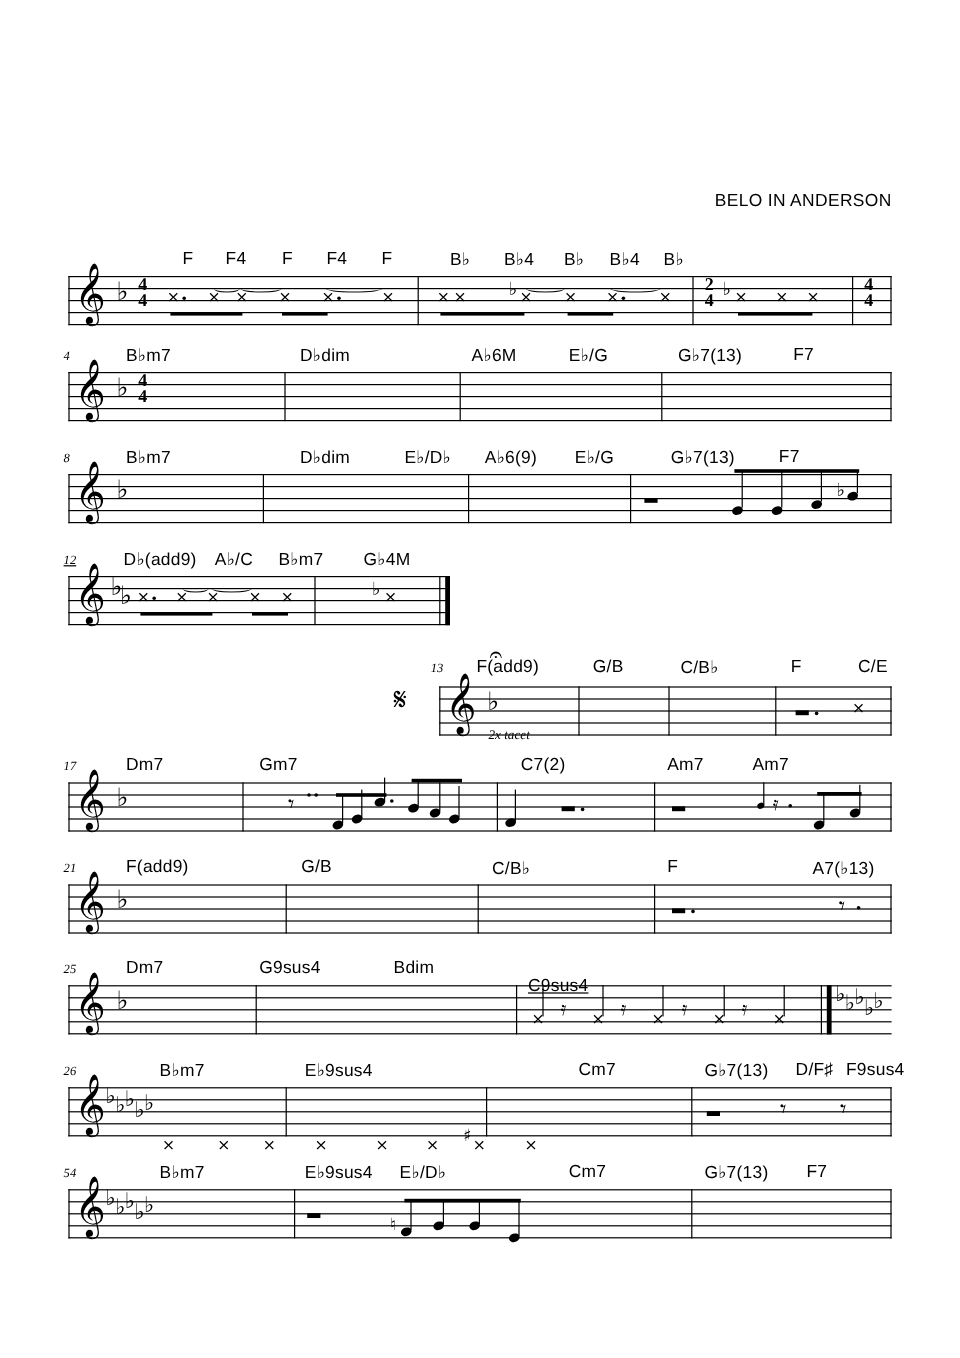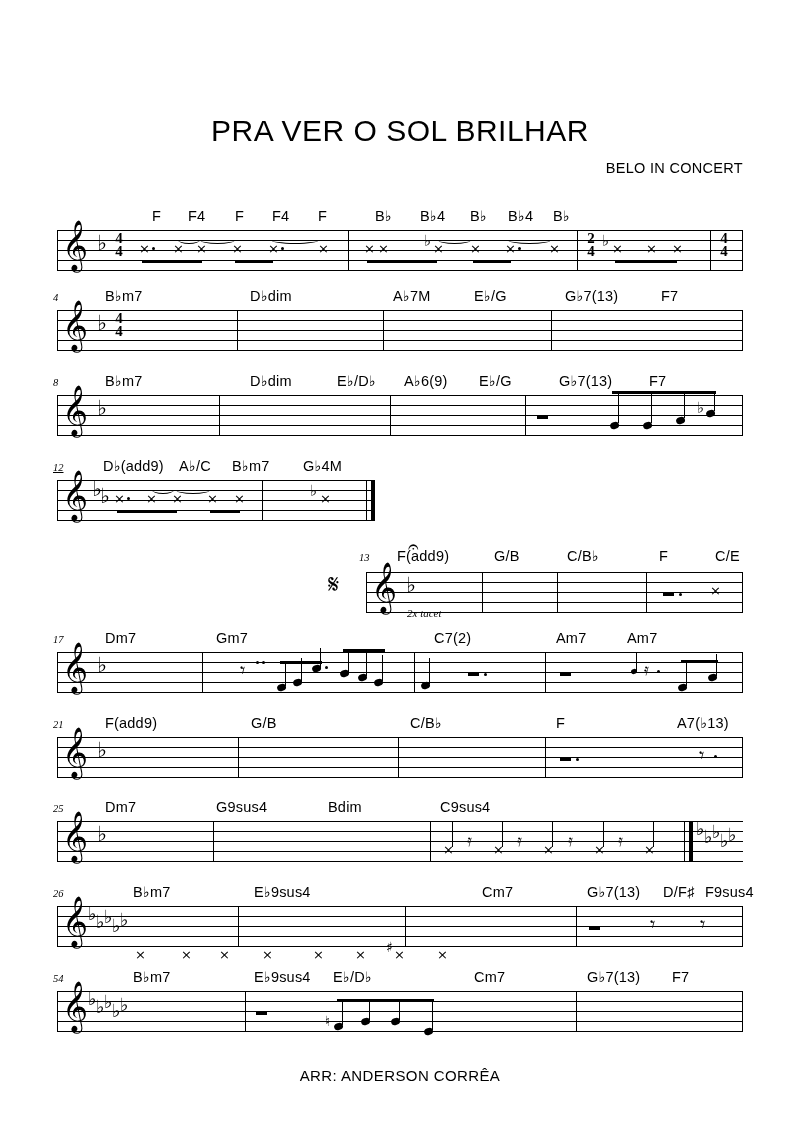--- a/index.html
+++ b/index.html
@@ -189,22 +189,21 @@
     font-size: 26px;
     font-family: "DejaVu Sans", sans-serif;
     line-height: 1;
   }
 </style>
 </head>
 <body>
 
 <div class="page">
 
-  <div class="title">PRA VER O SOL BRILHAR</div>
-  <div class="subtitle">BELO IN CONCERT</div>
+  <div class="subtitle">BELO IN ANDERSON</div>
 
   <div class="system" style="top:208px;">
     <div class="chord" style="left:152px; top:0px;">F</div>
     <div class="chord" style="left:188px; top:0px;">F4</div>
     <div class="chord" style="left:235px; top:0px;">F</div>
     <div class="chord" style="left:272px; top:0px;">F4</div>
     <div class="chord" style="left:318px; top:0px;">F</div>
     <div class="chord" style="left:375px; top:0px;">B♭</div>
     <div class="chord" style="left:420px; top:0px;">B♭4</div>
     <div class="chord" style="left:470px; top:0px;">B♭</div>
@@ -263,21 +262,21 @@
       <div class="note-x" style="left:646px; top:12px;">×</div>
       <div class="note-x" style="left:672px; top:12px;">×</div>
       <div class="beam" style="left:615px; top:30px; width:62px;"></div>
     </div>
   </div>
 
   <div class="system" style="top:288px;">
     <div class="measure-num" style="left:53px; top:4px;">4</div>
     <div class="chord" style="left:105px; top:0px;">B♭m7</div>
     <div class="chord" style="left:250px; top:0px;">D♭dim</div>
-    <div class="chord" style="left:393px; top:0px;">A♭7M</div>
+    <div class="chord" style="left:393px; top:0px;">A♭6M</div>
     <div class="chord" style="left:474px; top:0px;">E♭/G</div>
     <div class="chord" style="left:565px; top:0px;">G♭7(13)</div>
     <div class="chord" style="left:661px; top:0px;">F7</div>
 
     <div class="staff-wrap" style="top:22px;">
       <div class="staff" style="left:57px; width:686px;">
         <div class="ln"></div>
           <div class="ln"></div>
           <div class="ln"></div>
           <div class="ln"></div>
@@ -495,21 +494,21 @@
       <div class="glyph" style="left:699px; top:8px; font-size:20px;">𝄾</div>
       <div class="dot" style="left:714px; top:18px;"></div>
     </div>
   </div>
 
   <div class="system" style="top:799px;">
     <div class="measure-num" style="left:53px; top:4px;">25</div>
     <div class="chord" style="left:105px; top:0px;">Dm7</div>
     <div class="chord" style="left:216px; top:0px;">G9sus4</div>
     <div class="chord" style="left:328px; top:0px;">Bdim</div>
-    <div class="chord" style="left:440px; top:0px;">C9sus4</div>
+    <div class="chord" style="left:440px; top:15px;text-decoration:underline;">C9sus4</div>
 
     <div class="staff-wrap" style="top:22px;">
       <div class="staff" style="left:57px; width:686px;">
         <div class="ln"></div>
           <div class="ln"></div>
           <div class="ln"></div>
           <div class="ln"></div>
           <div class="ln"></div>
       </div>
       <div class="barline" style="left:57px;"></div>
@@ -623,14 +622,13 @@
       <div class="notehead" style="left:361px; top:27px;"></div>
       <div class="stem" style="left:369px; top:9px; height:20px;"></div>
       <div class="notehead" style="left:391px; top:27px;"></div>
       <div class="stem" style="left:399px; top:9px; height:20px;"></div>
       <div class="notehead" style="left:424px; top:37px;"></div>
       <div class="stem" style="left:432px; top:9px; height:30px;"></div>
       <div class="beam" style="left:337px; top:8px; width:97px;"></div>
     </div>
   </div>
 
-  <div class="footer">ARR: ANDERSON CORRÊA</div>
 </div>
 
 </body></html>

